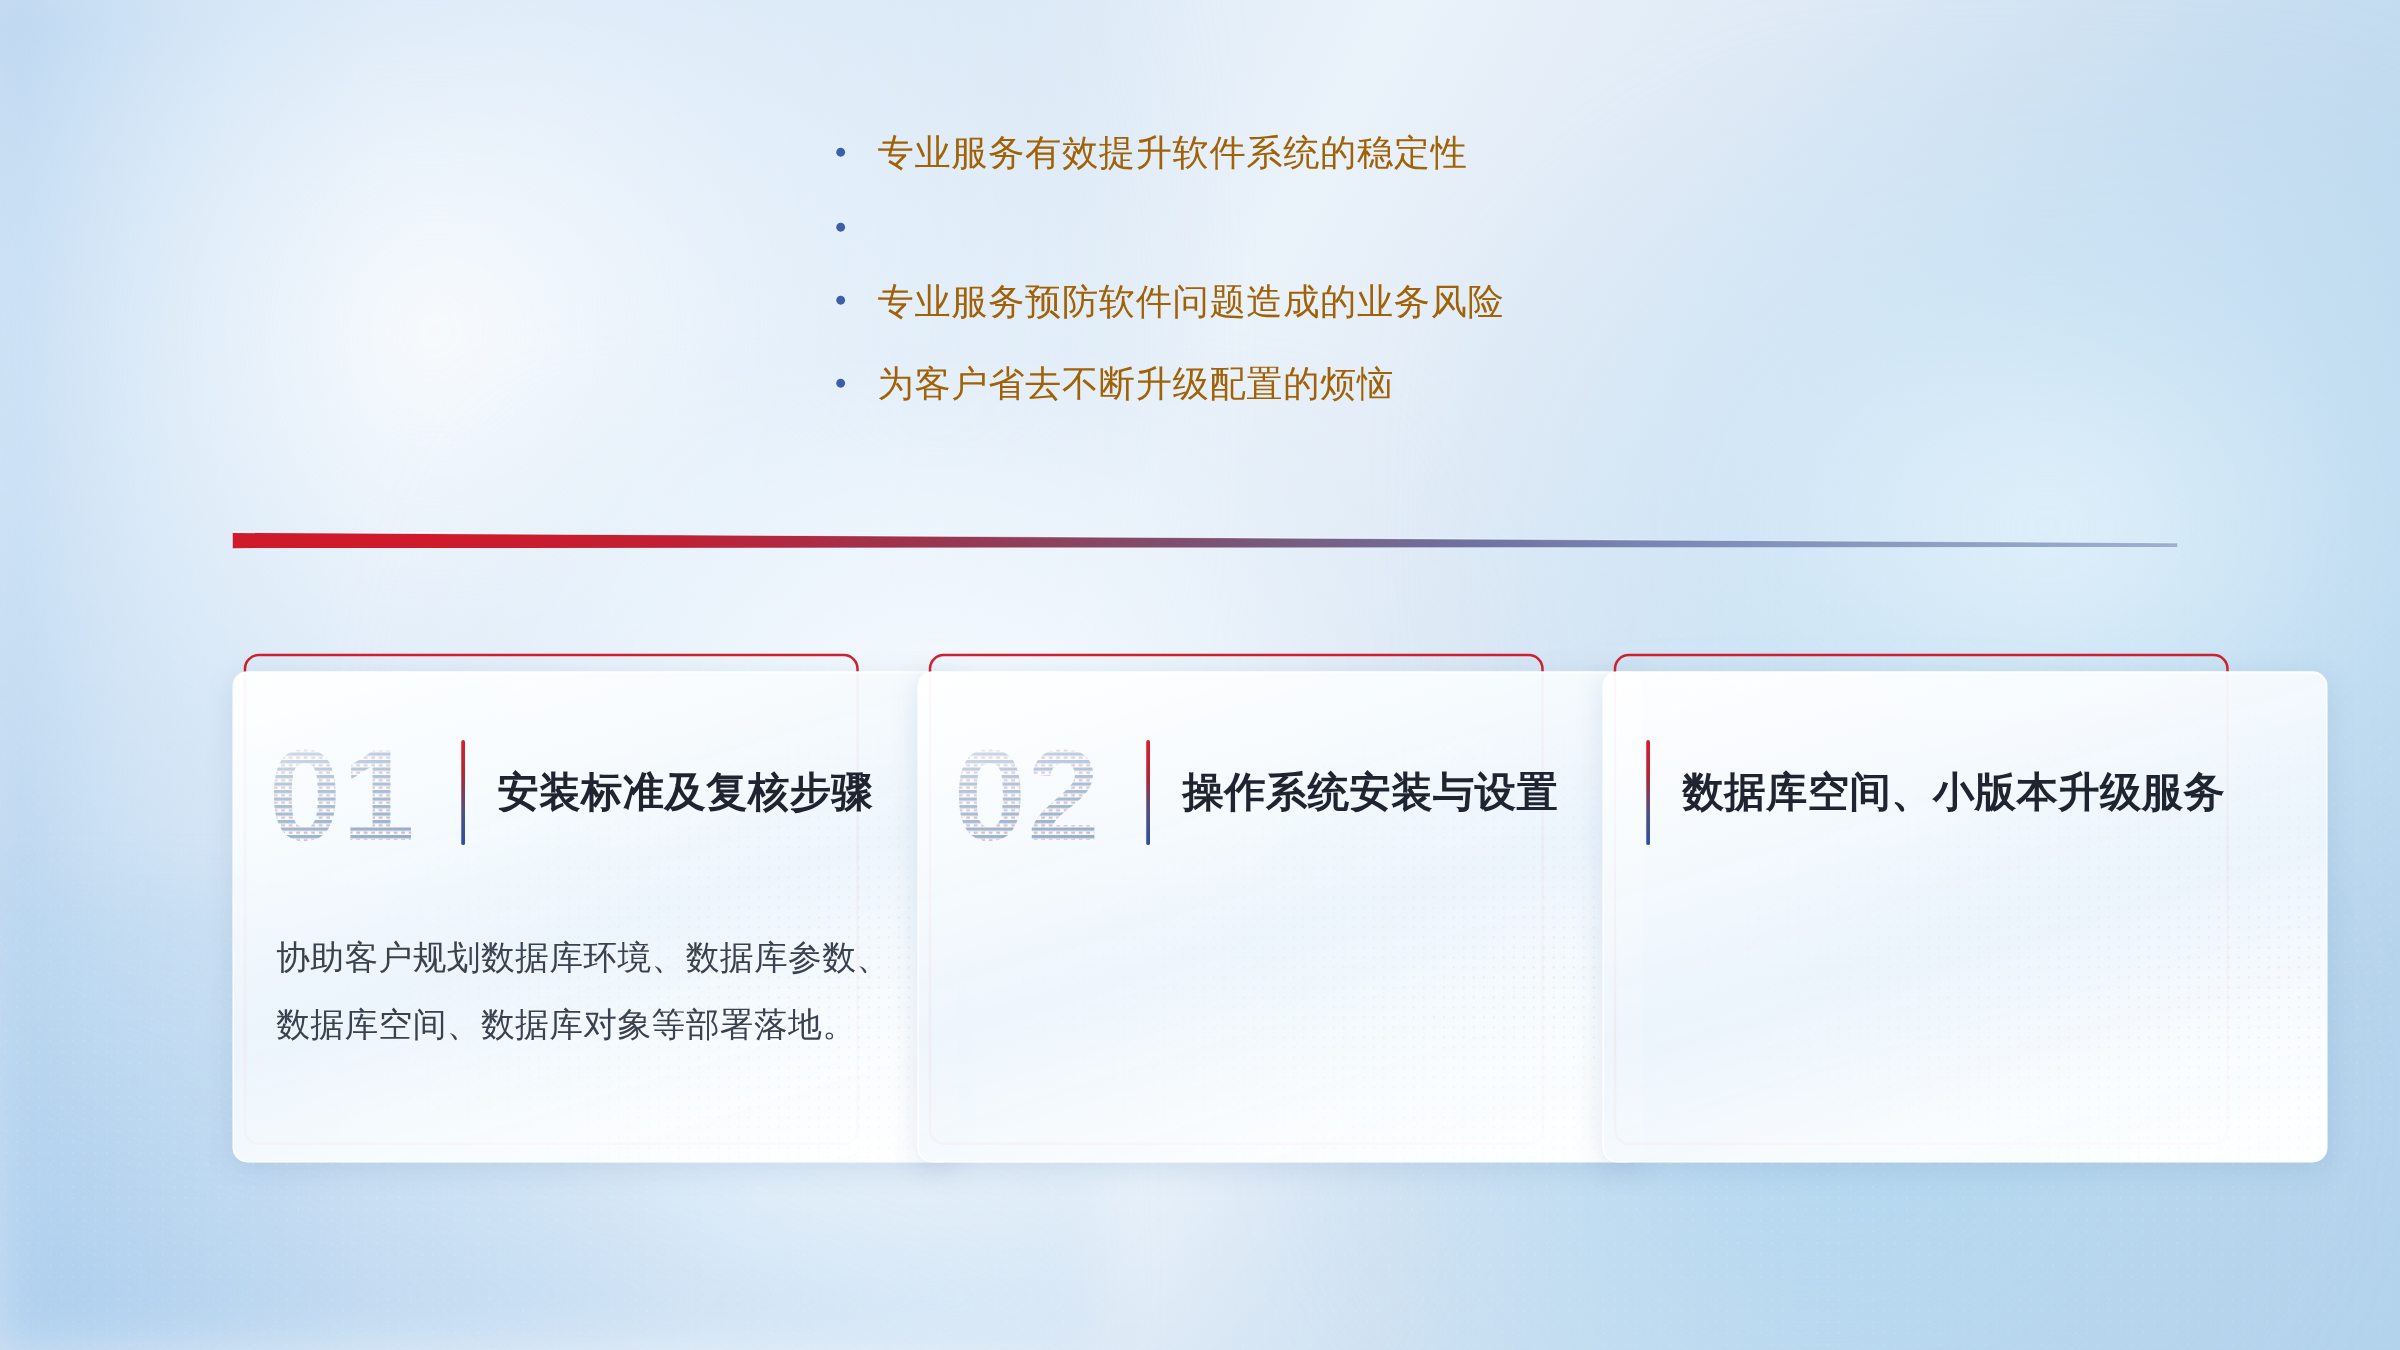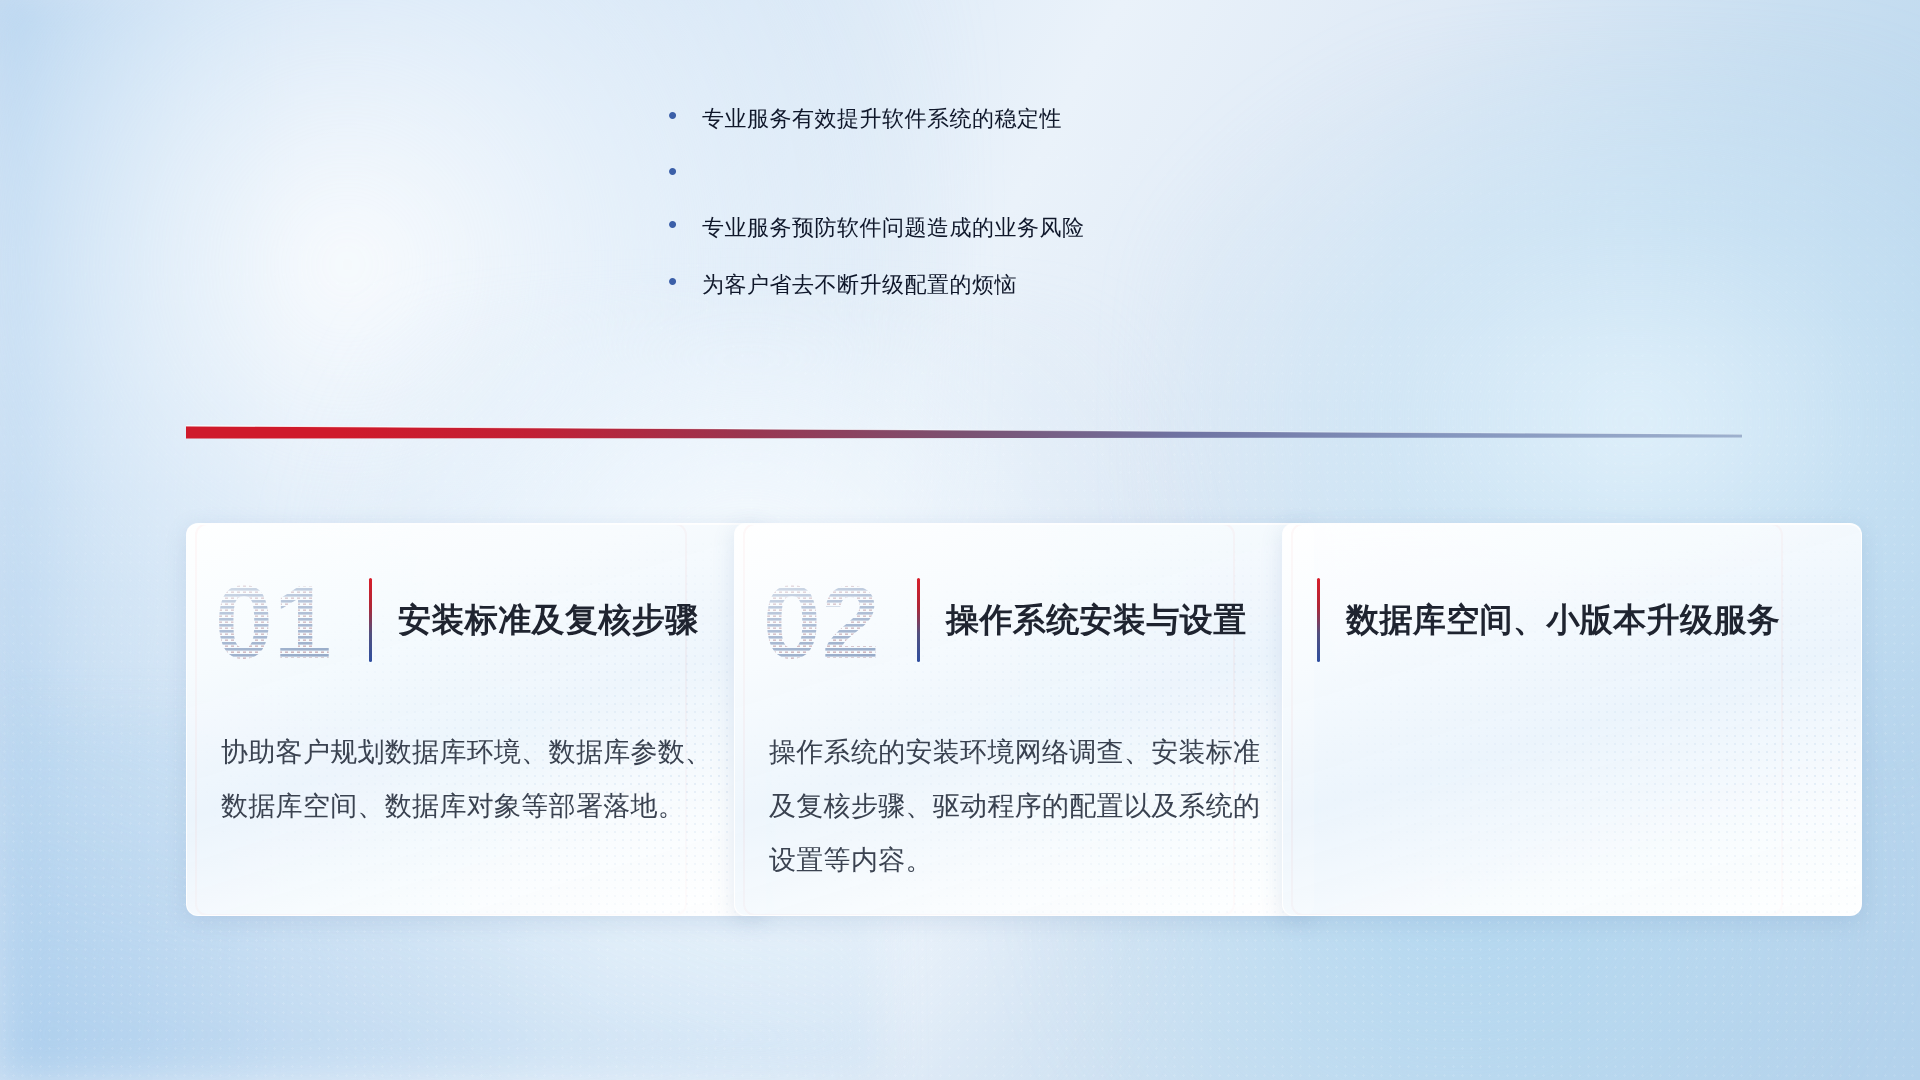--- a/index.html
+++ b/index.html
@@ -128,24 +128,24 @@
   .bullet-dot {
     flex: 0 0 auto;
     width: 34px;
     font-size: 26px;
     line-height: 1;
     color: #3b5fa8;
     text-align: left;
     transform: translateY(-2px);
   }
   .bullet-text {
-    font-size: 22px;
+    font-size: 29px;
     line-height: 1.34;
     letter-spacing: 0.5px;
-    color: #0f172a;
+    color: #a16207;
     font-weight: 500;
     white-space: nowrap;
   }
 
   
   .divider-wrap {
     position: absolute;
     left: 186px;
     top: 424px;
     width: 1556px;
@@ -170,21 +170,21 @@
   .card-outline {
     position: absolute;
     left: 9px; top: 4px;
     width: 492px; height: 393px;
     border: 2px solid #d0202e;
     border-radius: 12px;
     box-sizing: border-box;
   }
   .card {
     position: absolute;
-    left: 0; top: 4px;
+    left: 0; top: 18px;
     width: 580px;
     height: 393px;
     box-sizing: border-box;
     border-radius: 12px;
     background:
       linear-gradient(163deg,
         rgba(255,255,255,0.97) 0%,
         rgba(247,251,254,0.97) 26%,
         rgba(237,245,252,0.96) 52%,
         rgba(249,252,254,0.98) 78%,
@@ -369,21 +369,20 @@
               </defs>
               <g mask="url(#numMask2)">
                 <text x="2" y="94" font-family="'Liberation Sans', sans-serif" font-size="104" font-weight="700" letter-spacing="1" fill="url(#stripes2)">02</text>
               </g>
             </svg>
           </div>
           <div class="card-rule"></div>
           <div class="card-title">操作系统安装与设置</div>
         </div>
 
-        <div class="card-body">操作系统的安装环境网络调查、安装标准及复核步骤、驱动程序的配置以及系统的设置等内容。</div>
       </div>
     </div>
 
     <div class="card-slot">
       <div class="card-outline"></div>
       <div class="card">
         <div class="card-dots"></div>
 
         <div class="card-head">
           <div class="card-rule"></div>

